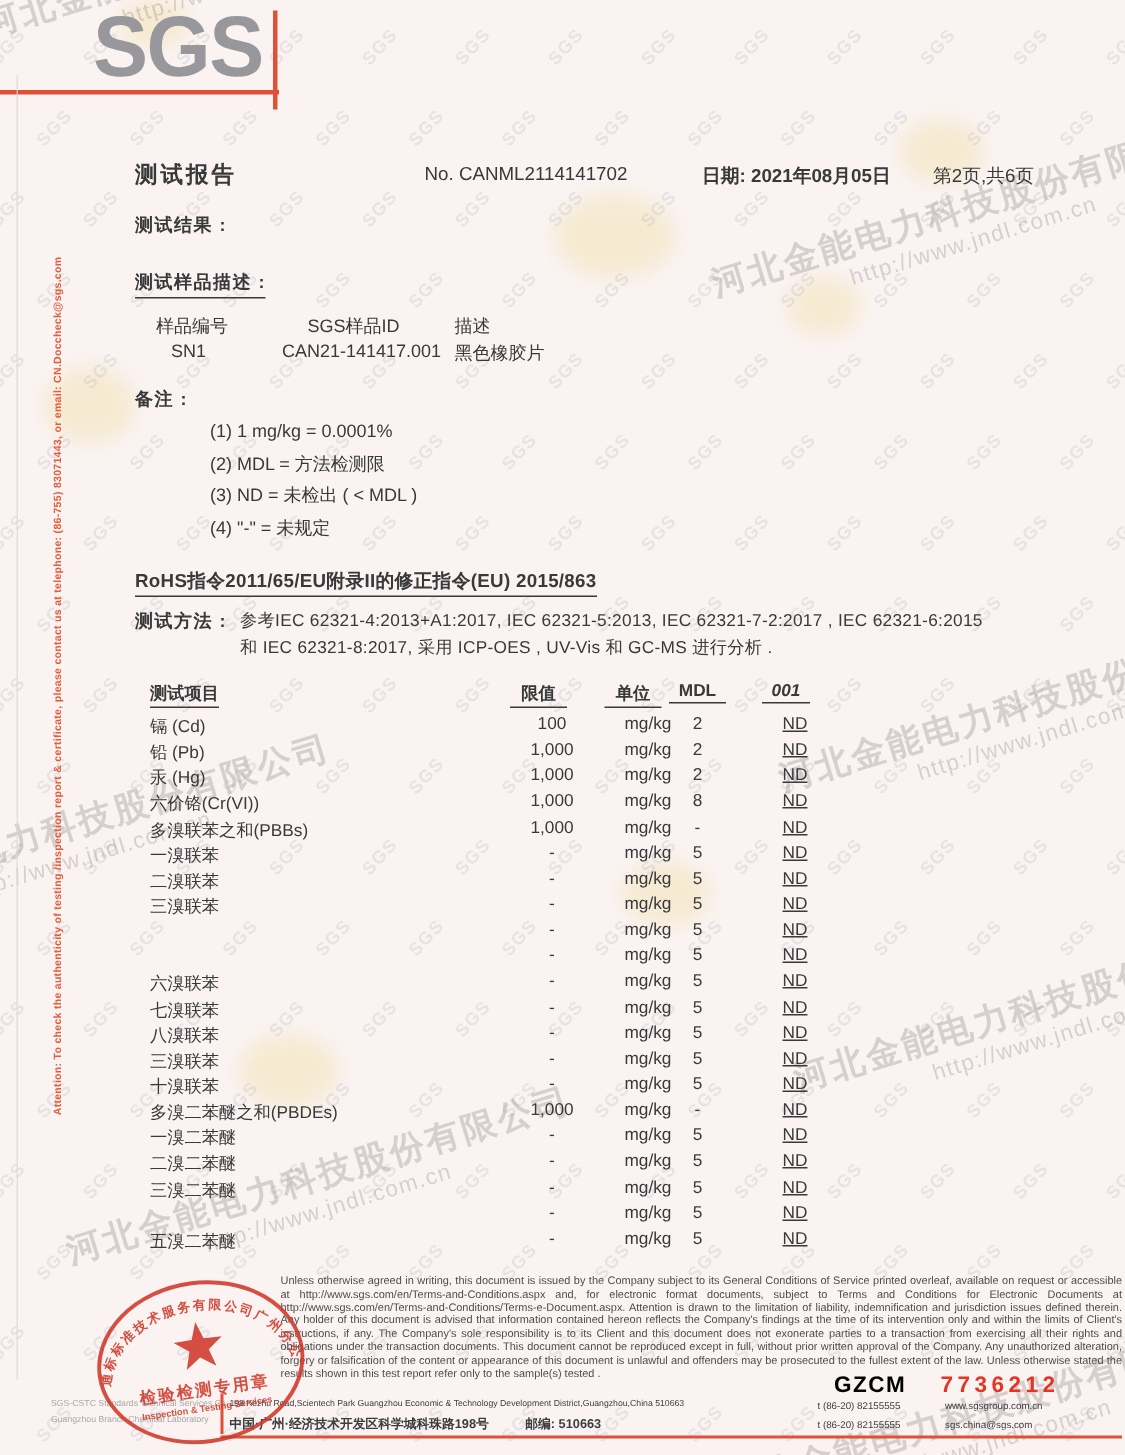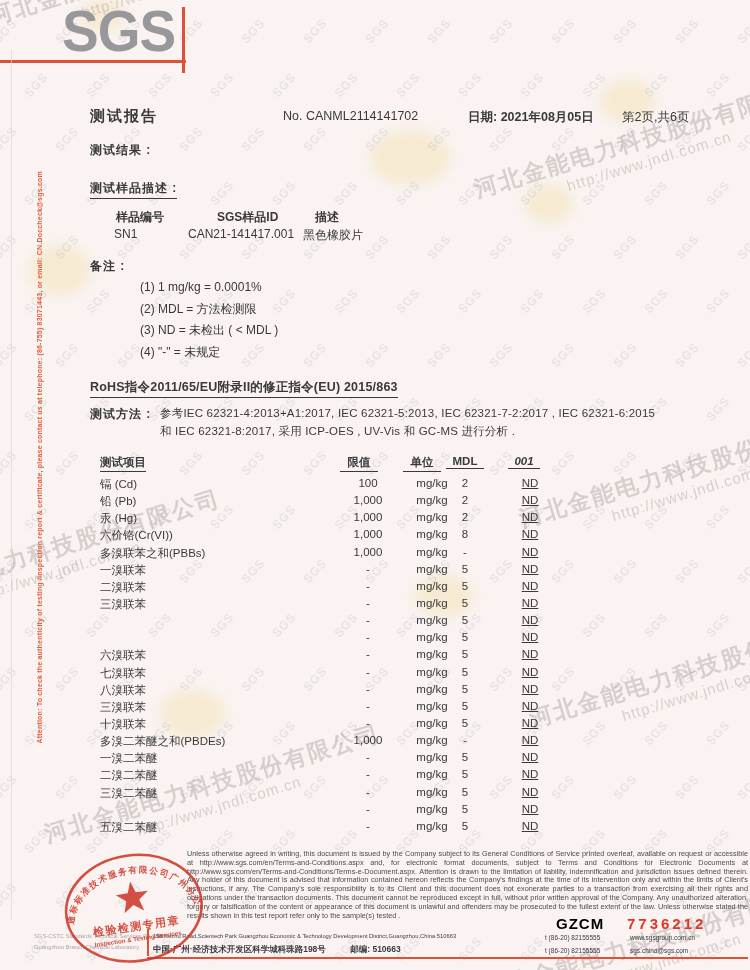--- a/index.html
+++ b/index.html
@@ -30,21 +30,21 @@
   .sgs-logo{left:62px;top:4px;font-size:55px;font-weight:800;letter-spacing:-1px;color:#98979b;line-height:1;transform:scaleY(1.04);}
   .logo-hline{left:0;top:60px;width:186px;height:2.5px;background:#df5038;}
   .logo-vline{left:182px;top:7px;width:2.5px;height:66px;background:#df5038;}
   .report-title{left:90px;top:107px;font-size:15px;font-weight:bold;letter-spacing:2px;}
   .report-no{left:283px;top:109px;font-size:12.5px;}
   .report-date{left:468px;top:109px;font-size:12.5px;font-weight:bold;}
   .page-info{left:622px;top:109px;font-size:12.5px;}
   
   .sec-label{font-size:12px;font-weight:bold;letter-spacing:1px;}
   .u{border-bottom:1px solid #39393b;padding-bottom:1px;}
-  .sam-h{font-size:12px;font-weight:bold;margin-left:12px;}
+  .sam-h{font-size:12px;font-weight:normal;}
   .sam-v{font-size:12px;}
   .remark-item{font-size:12px;line-height:21.5px;white-space:nowrap;}
   .rohs{left:90px;top:379px;font-size:12.5px;font-weight:bold;border-bottom:1.5px solid #39393b;padding-bottom:1px;letter-spacing:0.2px;}
   .method-label{left:90px;top:406px;font-size:12px;font-weight:bold;letter-spacing:1px;}
   .method-line{font-size:11.5px;letter-spacing:0.2px;white-space:nowrap;}
   
   #rtable{left:90px;top:455px;width:575px;}
   .th{position:absolute;font-size:11.5px;font-weight:bold;border-bottom:1.2px solid #39393b;padding-bottom:1px;}
   .th.c-name{left:10px;}
   .thc{text-align:center;}

